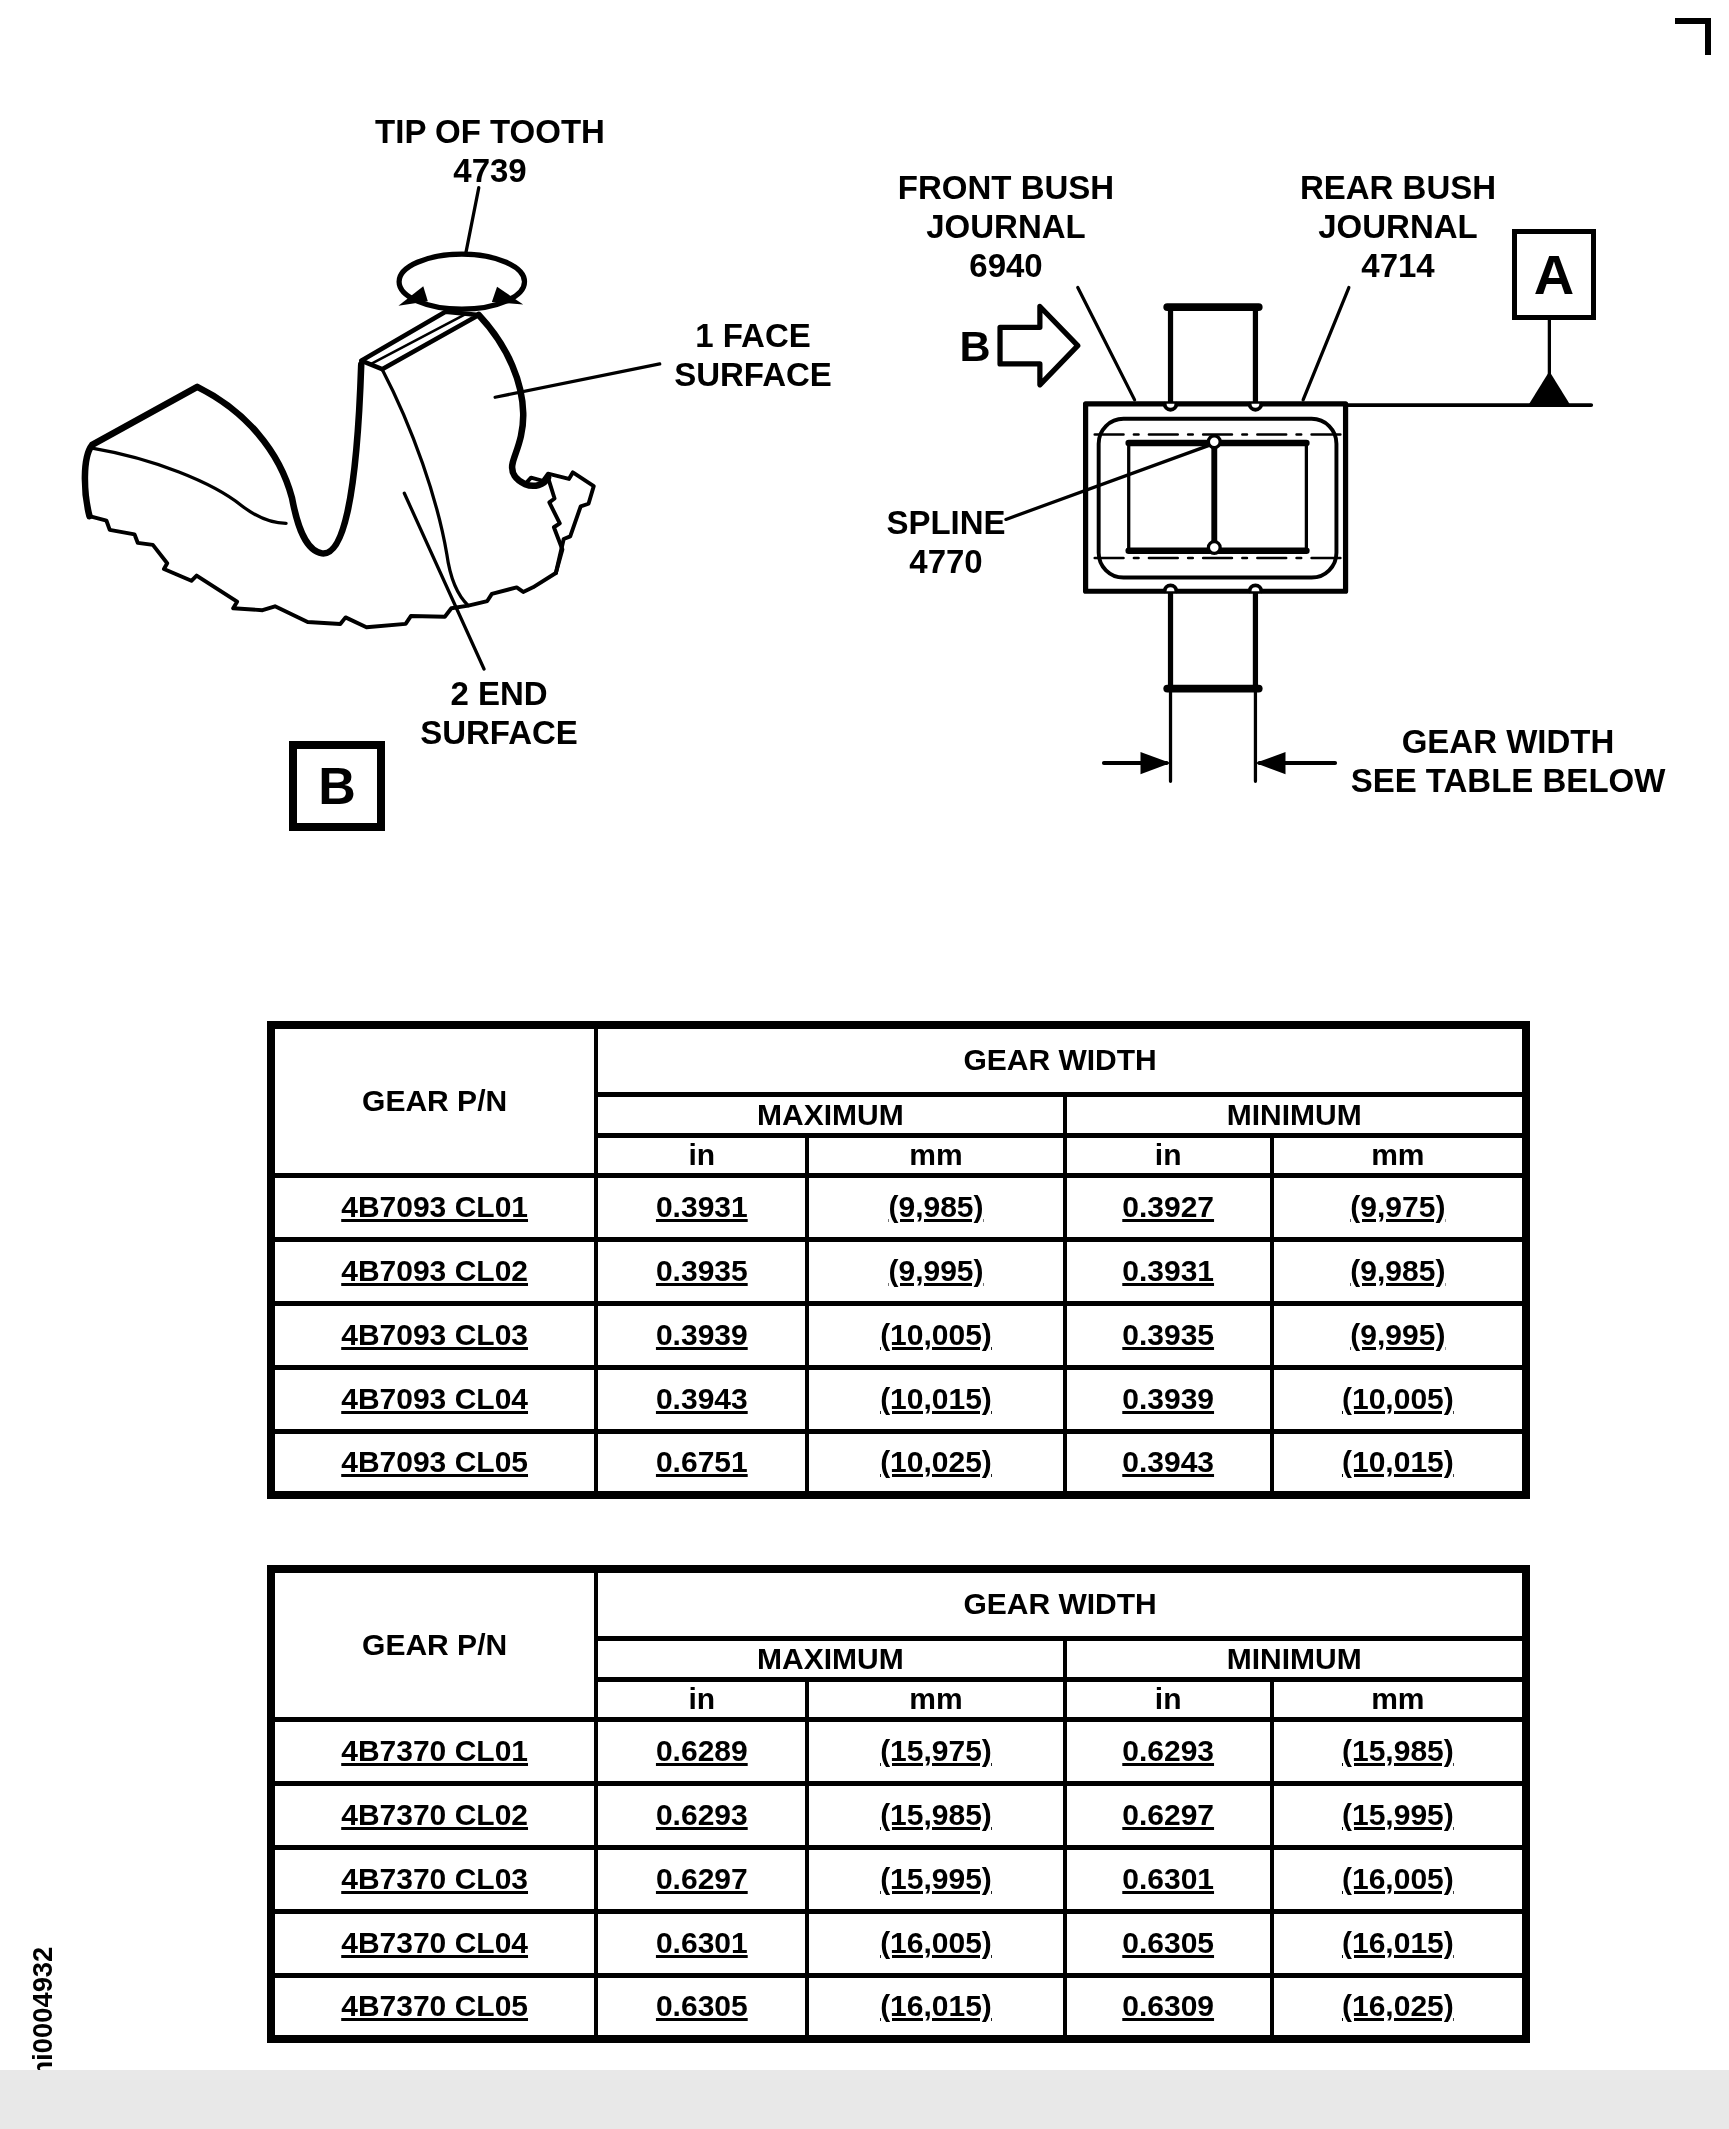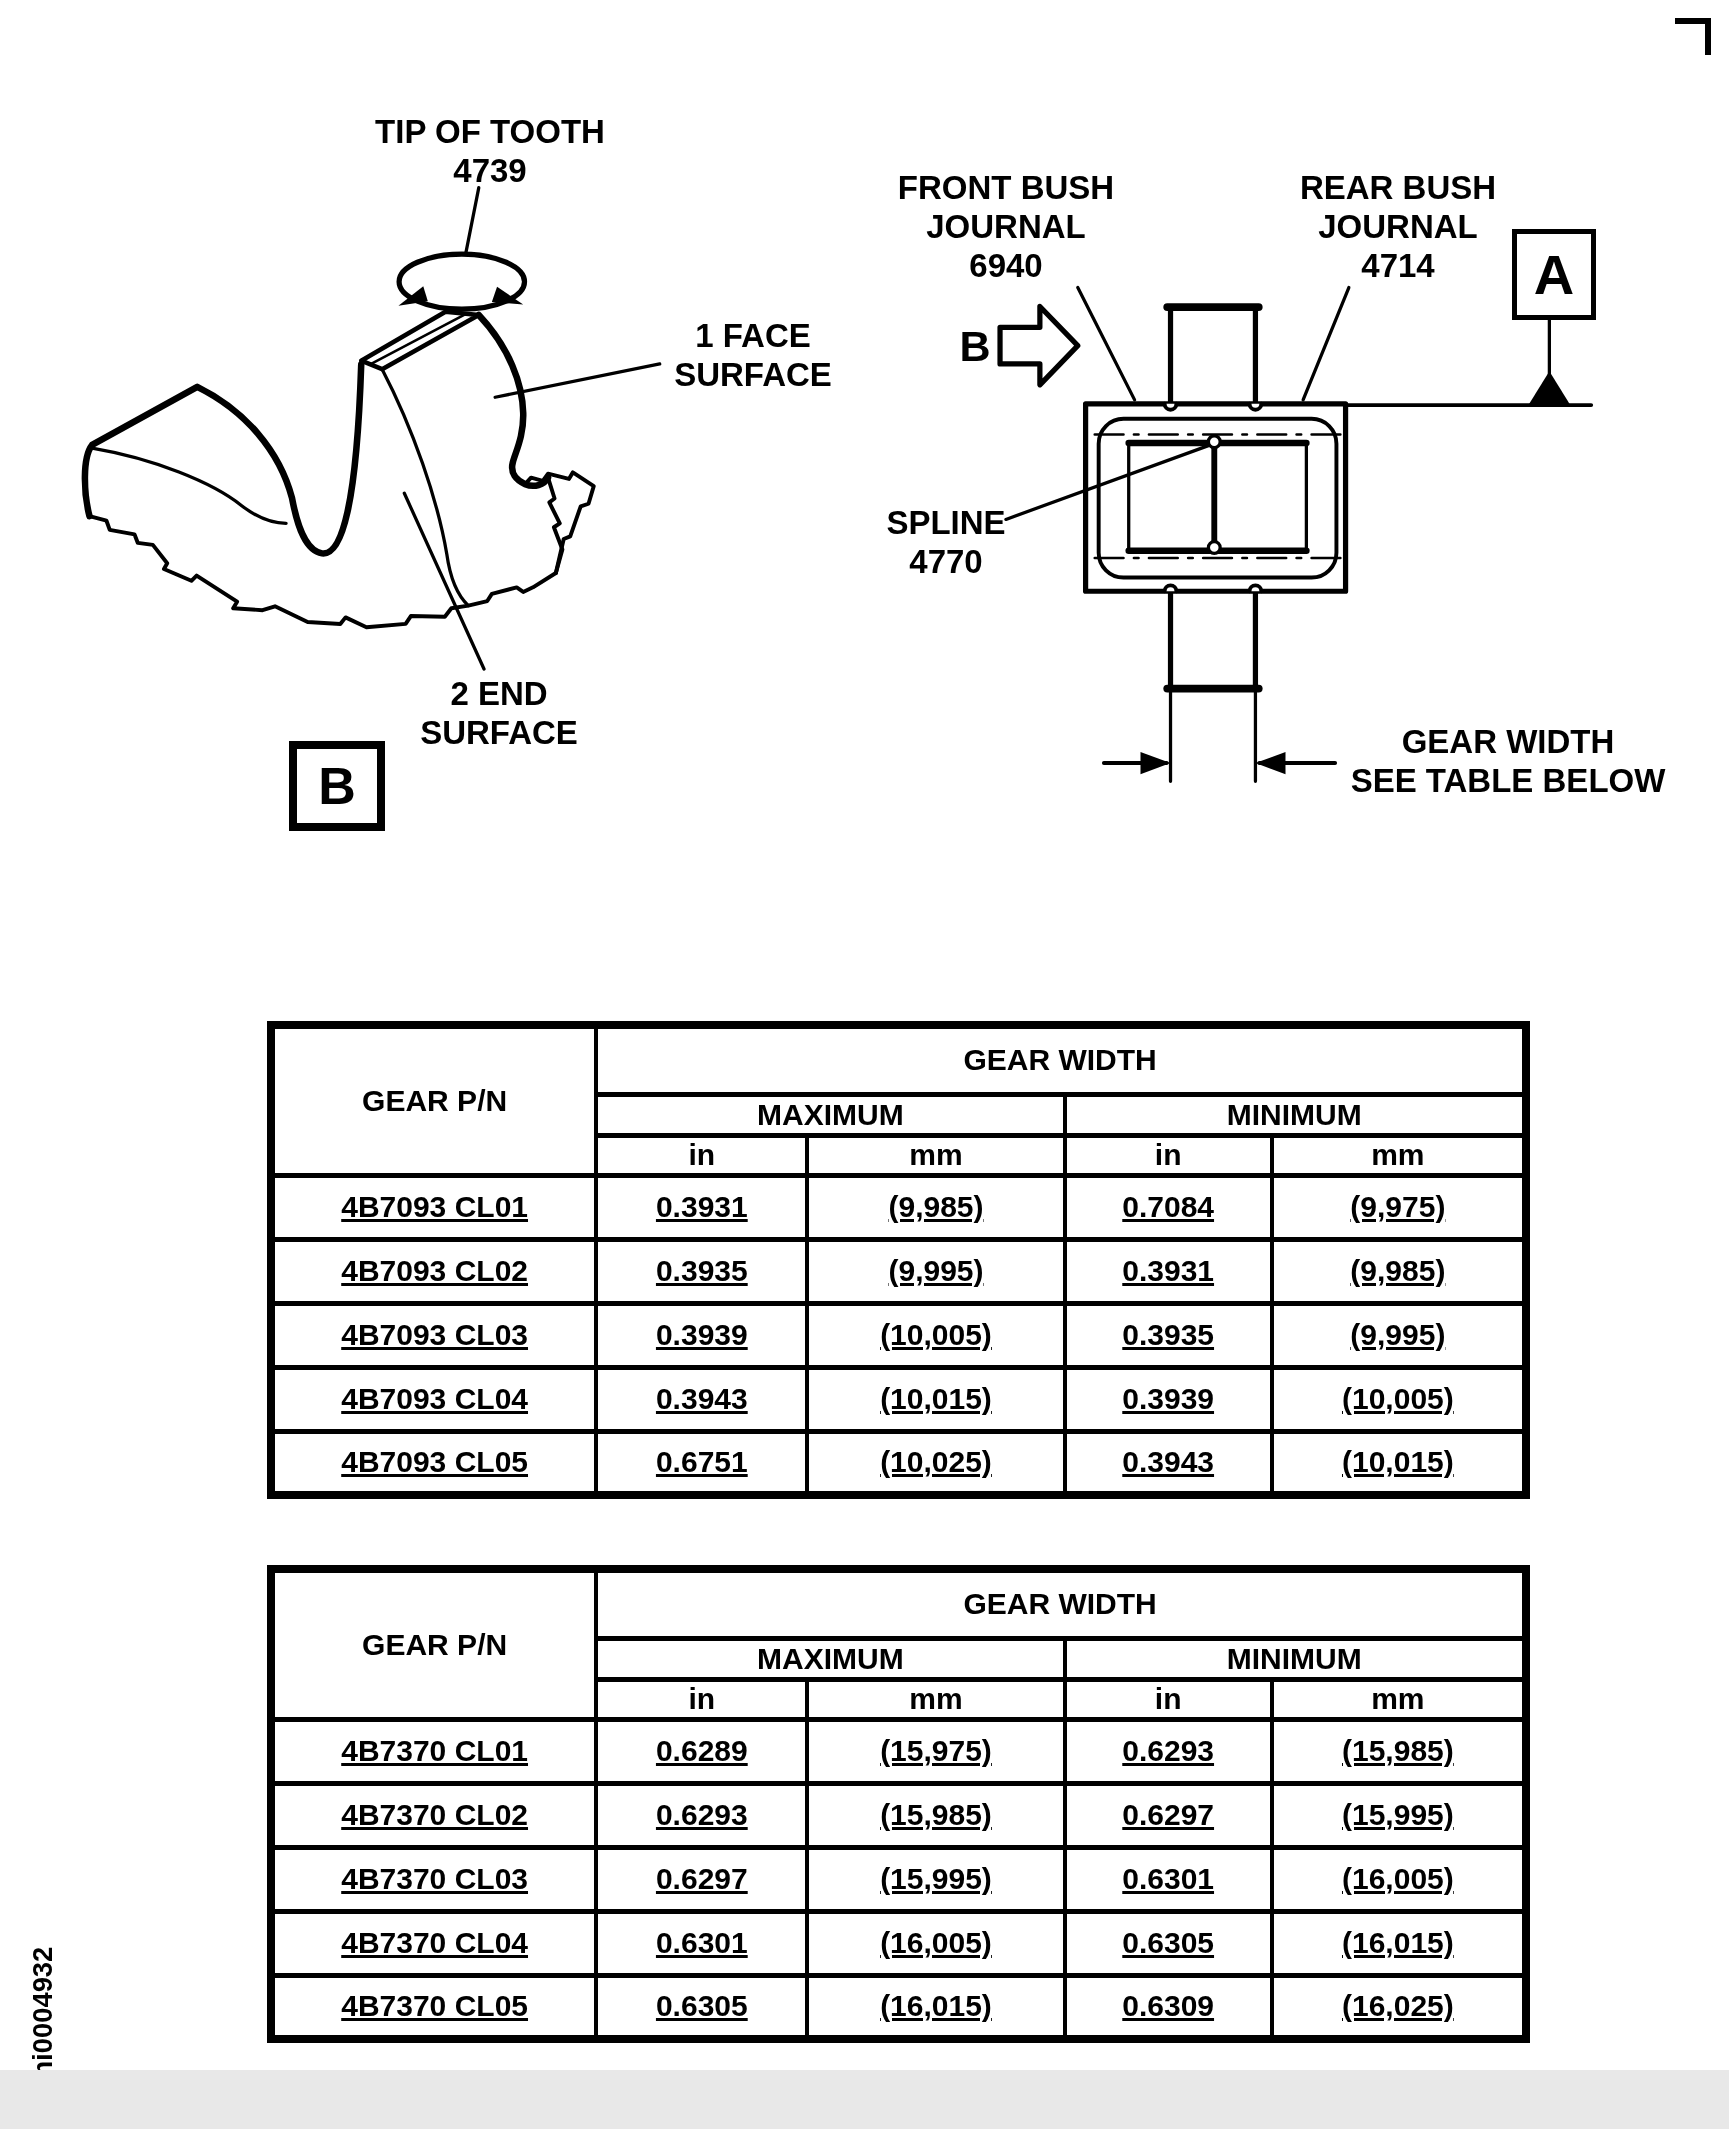--- a/index.html
+++ b/index.html
@@ -208,21 +208,21 @@
         <th>mm</th>
         <th>in</th>
         <th>mm</th>
       </tr>
     </thead>
     <tbody>
         <tr>
           <td>4B7093 CL01</td>
           <td>0.3931</td>
           <td>(9,985)</td>
-          <td>0.7084</td>
+          <td>0.3927</td>
           <td>(9,975)</td>
         </tr>
         <tr>
           <td>4B7093 CL02</td>
           <td>0.3935</td>
           <td>(9,995)</td>
           <td>0.3931</td>
           <td>(9,985)</td>
         </tr>
         <tr>

